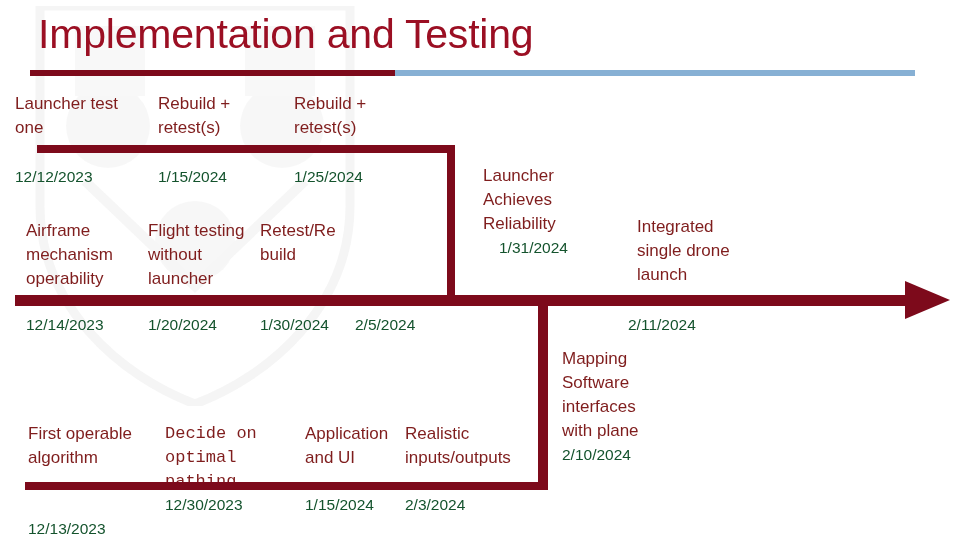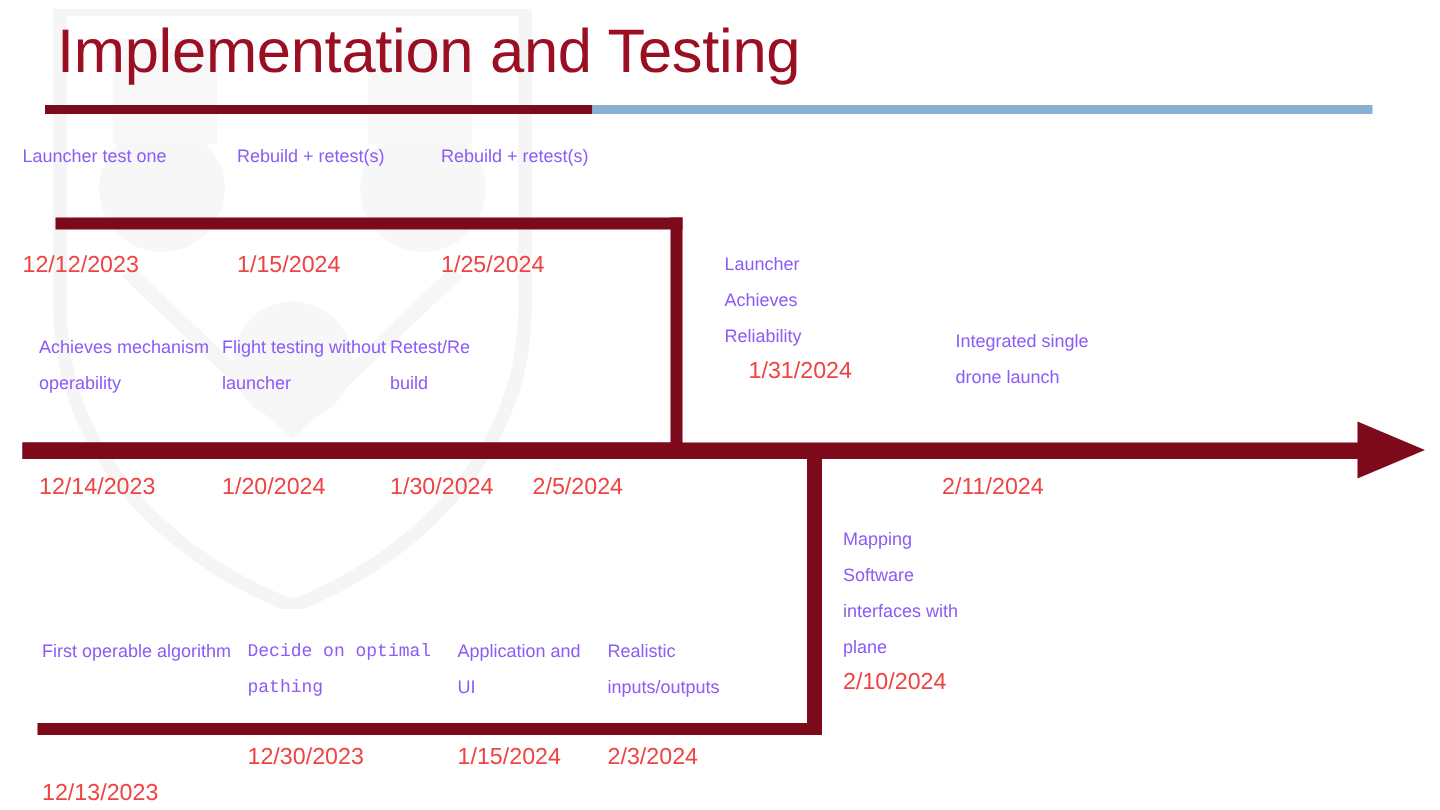--- a/index.html
+++ b/index.html
@@ -120,27 +120,27 @@
   #bot-bracket-h {
     left: 25px;
     top: 482px;
     width: 523px;
     height: 8px;
   }
 
   
   .lbl {
     position: absolute;
-    color: #8b5cf6;
-    font-size: 12px;
+    color: #7f1d1d;
+    font-size: 17px;
     line-height: 24px;
   }
   .date {
     position: absolute;
-    color: #ef4444;
+    color: #14532d;
     font-size: 15.5px;
     line-height: 24px;
     white-space: nowrap;
   }
 </style>
 </head>
 <body>
 
 <div id="slide">
 
@@ -163,21 +163,21 @@
   <div class="lbl" style="left:158px; top:92px; width:120px;">Rebuild + retest(s)</div>
   <div class="lbl" style="left:294px; top:92px; width:120px;">Rebuild + retest(s)</div>
 
   <div class="bar" id="top-bracket-h"></div>
   <div class="bar" id="top-bracket-v"></div>
 
   <div class="date" style="left:15px; top:165px;">12/12/2023</div>
   <div class="date" style="left:158px; top:165px;">1/15/2024</div>
   <div class="date" style="left:294px; top:165px;">1/25/2024</div>
 
-  <div class="lbl" style="left:26px; top:219px; width:118px;">Achieves mechanism operability</div>
+  <div class="lbl" style="left:26px; top:219px; width:118px;">Airframe mechanism operability</div>
   <div class="lbl" style="left:148px; top:219px; width:110px;">Flight testing without launcher</div>
   <div class="lbl" style="left:260px; top:219px; width:80px;">Retest/Re build</div>
 
   <div class="bar" id="mid-bar"></div>
   <div class="bar" id="main-shaft"></div>
   <div id="main-arrowhead"></div>
 
   <div class="date" style="left:26px; top:313px;">12/14/2023</div>
   <div class="date" style="left:148px; top:313px;">1/20/2024</div>
   <div class="date" style="left:260px; top:313px;">1/30/2024</div>

